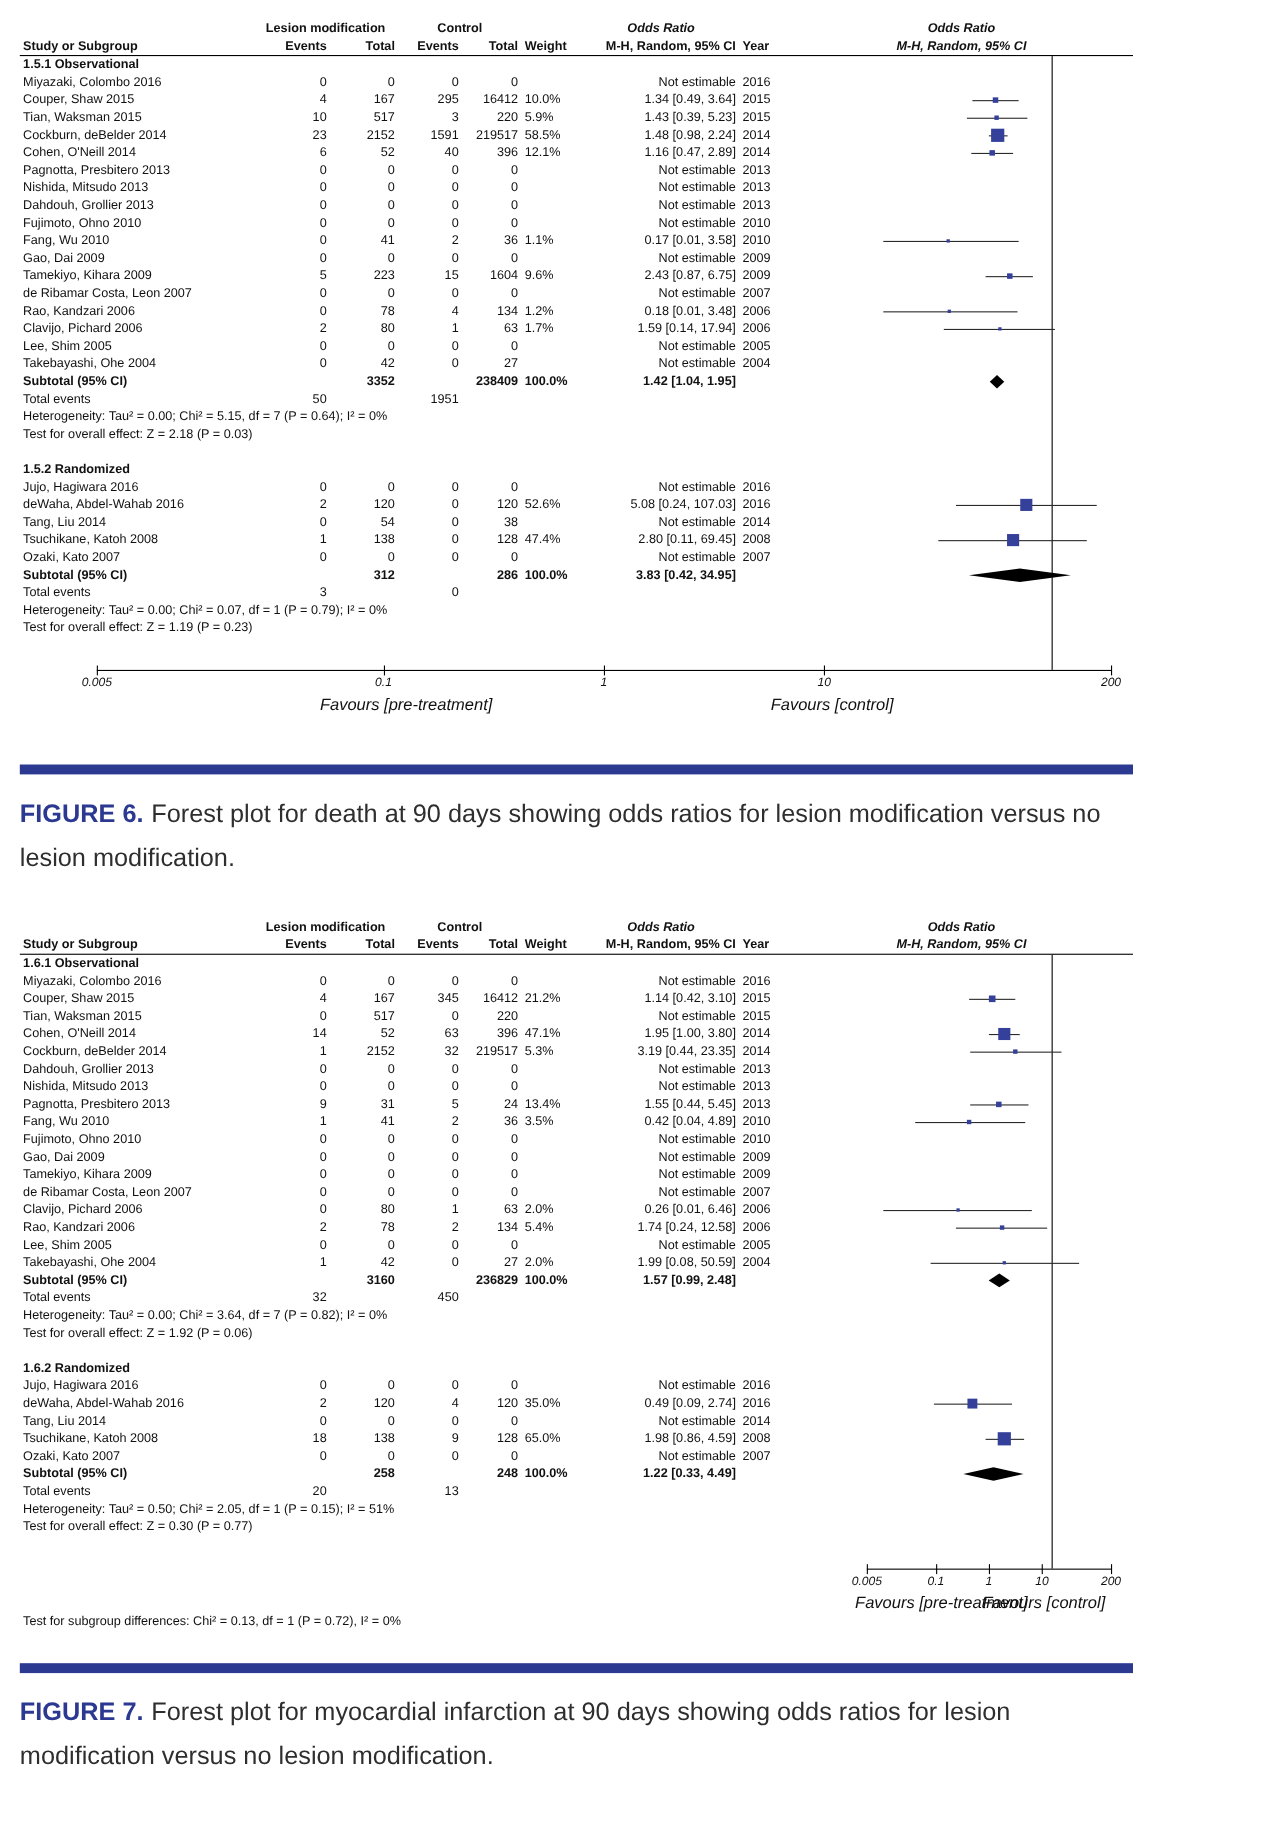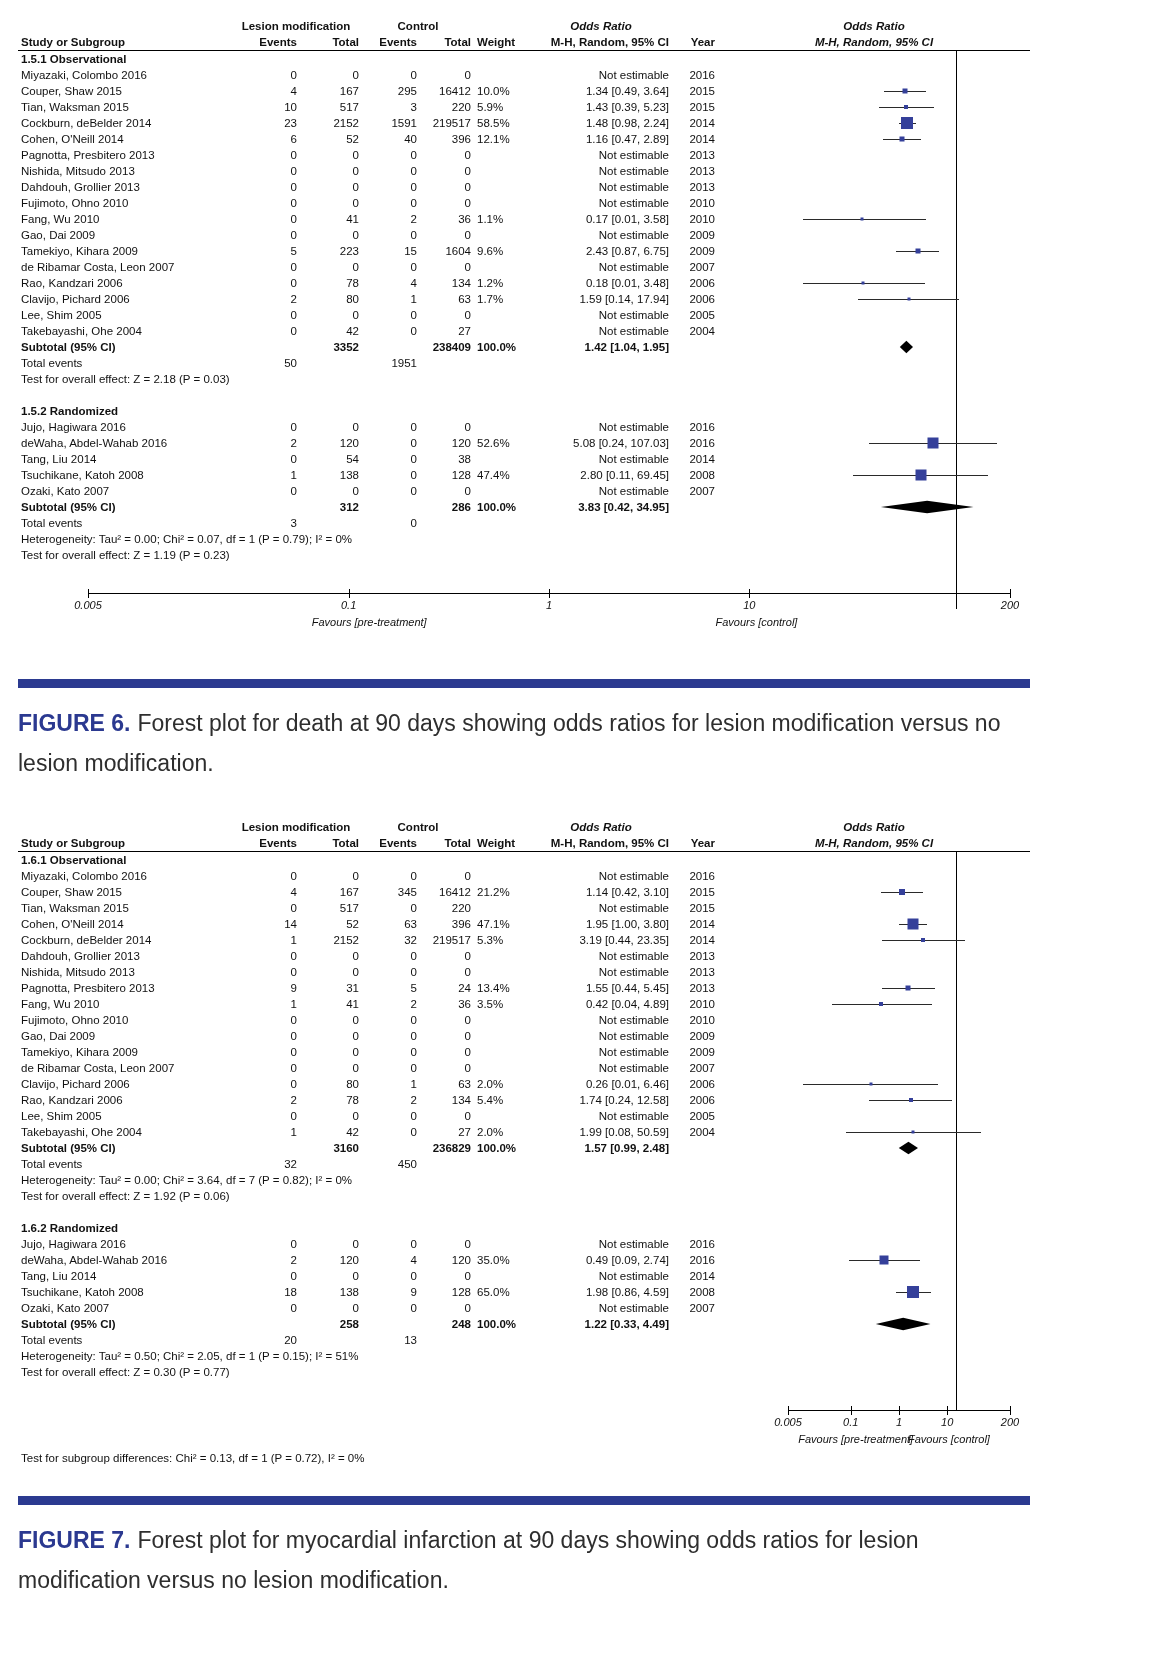--- a/index.html
+++ b/index.html
@@ -10,21 +10,21 @@
   .forest{position:relative;padding-top:6px;}
   .row{display:flex;height:16px;align-items:center;position:relative;z-index:1;}
   .c{box-sizing:border-box;padding:0 3px;white-space:nowrap;font-size:11.5px;flex:none;line-height:16px;}
   .c.name{width:212px;text-align:left;}
   .c.e1{width:70px;text-align:right;}
   .c.t1{width:62px;text-align:right;}
   .c.e2{width:58px;text-align:right;}
   .c.t2{width:54px;text-align:right;}
   .c.w{width:56px;text-align:left;}
   .c.or{width:142px;text-align:right;}
-  .c.yr{width:46px;text-align:right;}
+  .c.yr{width:46px;}
   .c.grp1{width:132px;text-align:center;}
   .c.grp2{width:112px;text-align:center;}
   .c.plot{flex:1 1 auto;position:relative;height:100%;padding:0;}
   .c.ctr{text-align:center;font-style:italic;}
   .c.full{flex:1 1 auto;text-align:left;width:auto;}
   .hdr .c{font-weight:bold;}
   .rule{border-bottom:1.5px solid #000;}
   .b{font-weight:bold;}
   .spacer{height:16px;}
 
@@ -34,21 +34,21 @@
   .vline{position:absolute;width:1px;background:#000;z-index:0;}
 
   
   .axis-row{display:flex;height:72px;position:relative;z-index:1;}
   .axis-left{width:700px;box-sizing:border-box;display:flex;align-items:flex-end;padding:0 3px 4px 3px;font-size:11.5px;}
   .axis-plot{flex:1 1 auto;position:relative;font-style:italic;}
   .axis-span{position:absolute;left:70px;right:20px;top:0;bottom:0;}
   .axis-line{position:absolute;left:0;right:0;top:14px;height:1px;background:#000;}
   .tick{position:absolute;top:10px;width:1px;height:9px;background:#000;}
   .tick-label{position:absolute;top:20px;transform:translateX(-50%);font-size:11px;}
-  .favours{position:absolute;top:37px;transform:translateX(-50%);font-size:11px;white-space:nowrap;}
+  .favours{position:absolute;top:37px;transform:translateX(-50%);font-size:15px;white-space:nowrap;}
 
   
   .divider{height:9px;background:#2B3A90;margin-top:28px;}
   .caption{font-size:23px;line-height:1.72;margin:16px 0 30px 0;color:#2e2e2e;max-width:1110px;}
   .cap-label{color:#2B3990;font-weight:bold;margin-right:7px;}
 </style>
 </head>
 <body>
 
 <div class="page">
@@ -343,20 +343,23 @@
         <div class="row">
           <div class="c name">Total events</div>
           <div class="c e1">50</div>
           <div class="c t1"></div>
           <div class="c e2">1951</div>
           <div class="c t2"></div>
           <div class="c w"></div>
           <div class="c or"></div>
           <div class="c yr"></div>
           <div class="c plot"></div>
+        </div>
+        <div class="row">
+          <div class="c full">Heterogeneity: Tau² = 0.00; Chi² = 5.15, df = 7 (P = 0.64); I² = 0%</div>
         </div>
         <div class="row">
           <div class="c full">Test for overall effect: Z = 2.18 (P = 0.03)</div>
         </div>
         <div class="spacer"></div>
         <div class="row">
           <div class="c name b">1.5.2 Randomized</div>
         </div>
         <div class="row study">
           <div class="c name">Jujo, Hagiwara 2016</div>

